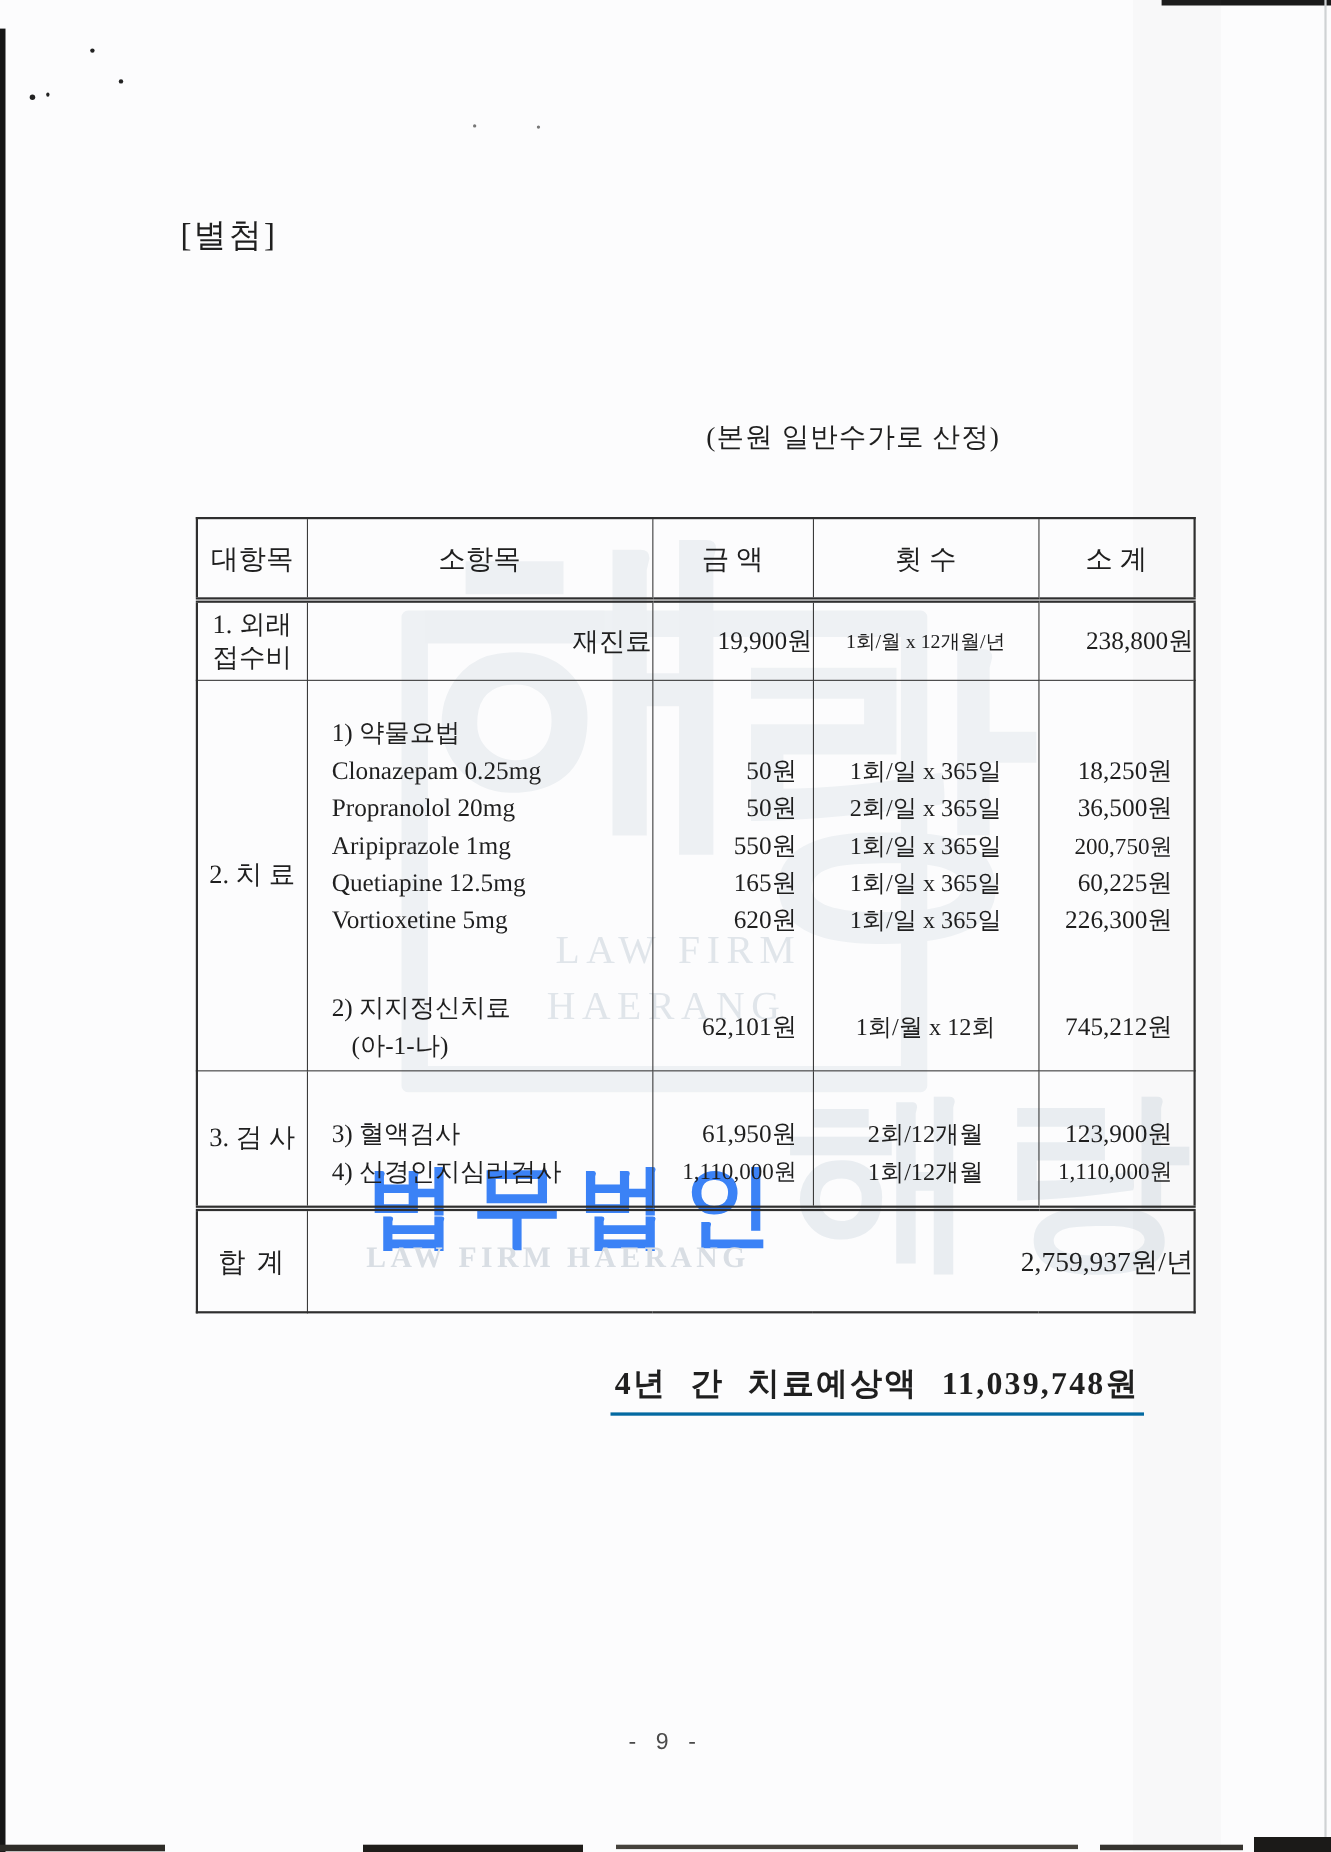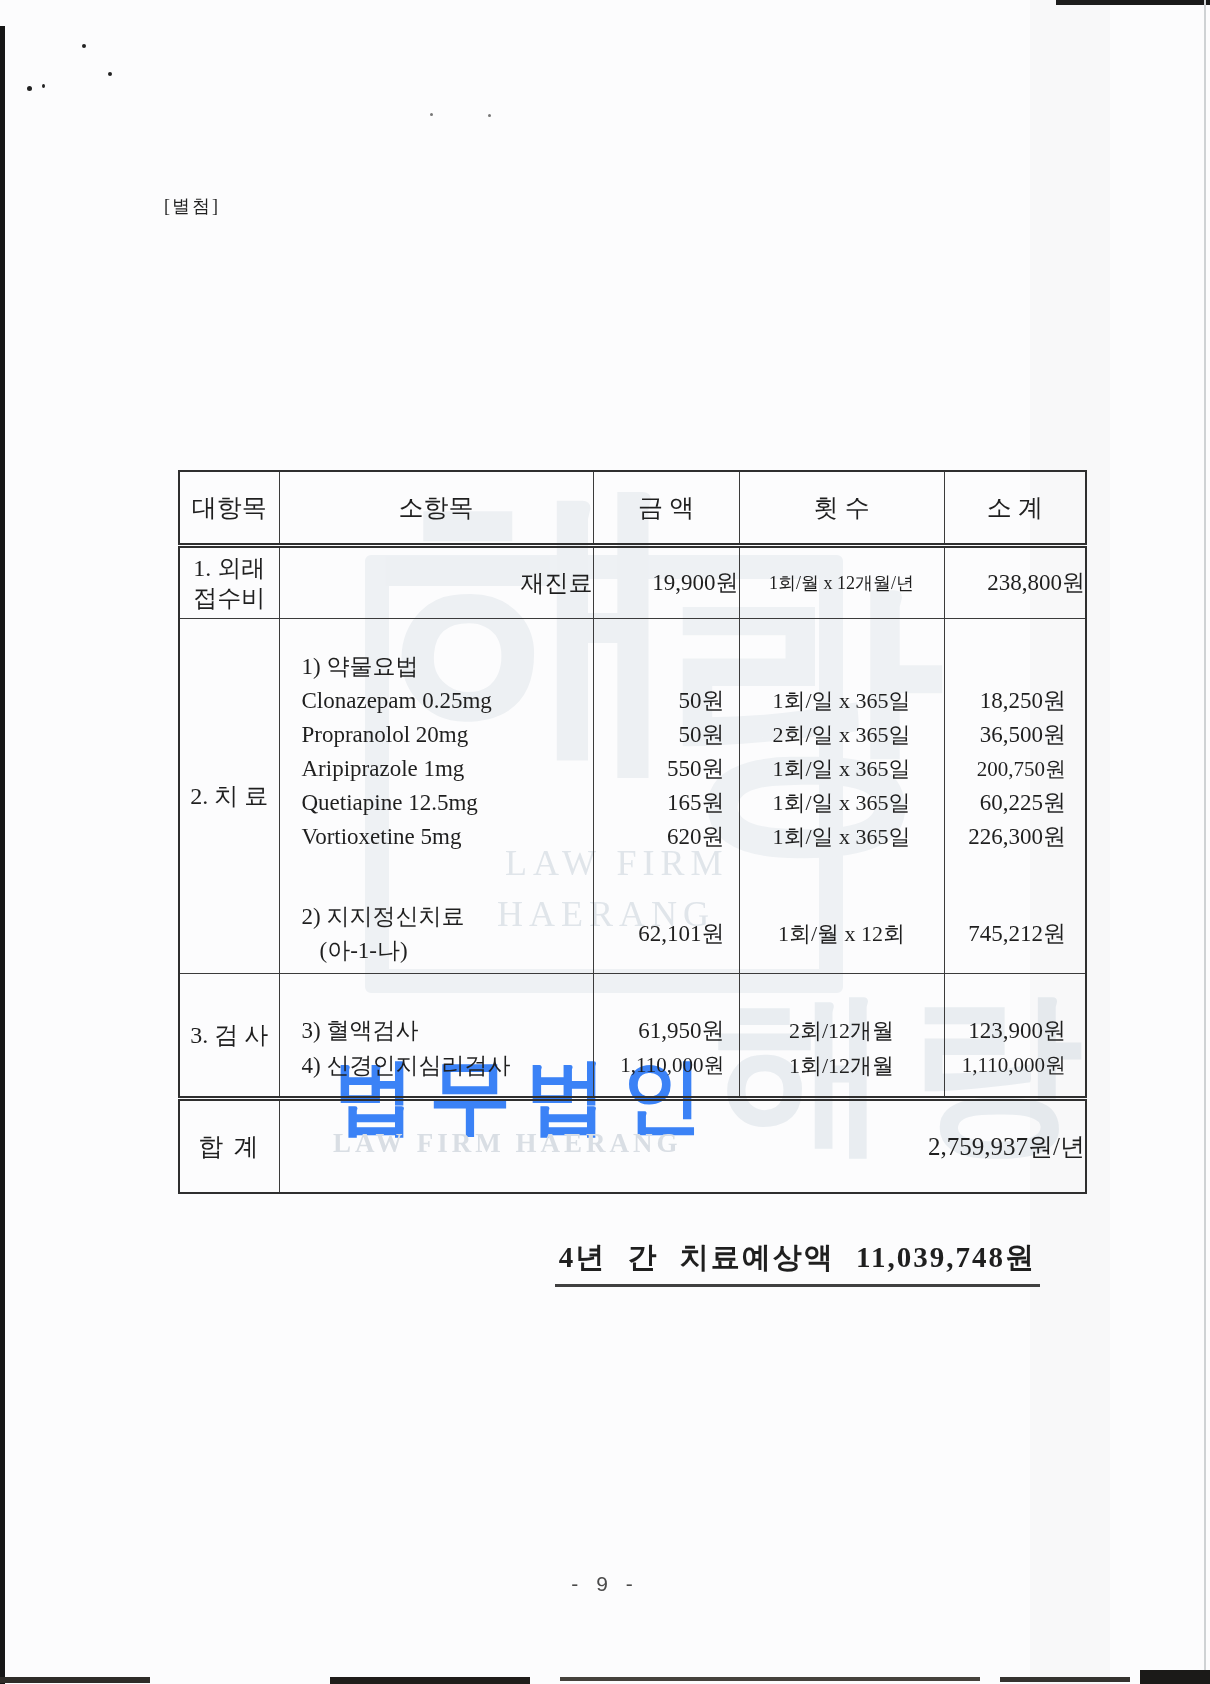--- a/index.html
+++ b/index.html
@@ -20,21 +20,21 @@
   .wm-box{left:365px;top:555px;width:430px;height:390px;border:24px solid #eef1f4;border-radius:6px;}
   .wm-glyph1{left:380px;top:470px;font-size:310px;line-height:1;color:#edf0f3;font-weight:bold;}
   .wm-glyph2{left:655px;top:570px;font-size:290px;line-height:1;color:#eef1f4;font-weight:bold;}
   .wm-cap{color:#e0e5ea;font-weight:normal;letter-spacing:6px;}
   .wm-cap1{left:505px;top:842px;font-size:36px;}
   .wm-cap2{left:497px;top:893px;font-size:36px;}
   .wm-lower-name{left:333px;top:1042px;font-size:82px;letter-spacing:14px;color:#3b82f6;font-weight:bold;text-align:center;}
   .wm-lower-glyph{left:715px;top:985px;font-size:175px;letter-spacing:18px;color:#e9edf1;font-weight:bold;line-height:1;}
   .wm-lower-cap{left:333px;top:1128px;font-size:27px;letter-spacing:4px;color:#d9dee4;font-weight:bold;}
   
-  .attach{position:absolute;left:164px;top:194px;font-size:18px;letter-spacing:2px;z-index:2;}
+  .attach{position:absolute;left:164px;top:194px;font-size:30px;letter-spacing:2px;z-index:2;}
   .doc-title{
     position:absolute;left:452px;top:310px;z-index:2;
     font-size:31px;letter-spacing:3px;padding:0 18px 7px 2px;
     border-bottom:2px solid #2a2a2a;white-space:nowrap;
   }
   .doc-subtitle{position:absolute;left:642px;top:380px;font-size:25px;letter-spacing:1px;z-index:2;white-space:nowrap;}
   
   .tbl-wrap{position:absolute;left:178px;top:470px;z-index:1;}
   table.tbl{border-collapse:collapse;table-layout:fixed;width:907px;background:transparent;}
   .tbl th,.tbl td{padding:0;font-weight:normal;vertical-align:middle;overflow:hidden;}
@@ -64,21 +64,21 @@
   .slot2.j-center{justify-content:center;}
   .item-txt{padding-left:22px;font-size:23px;text-align:left;}
   .item-txt.indent{padding-left:40px;}
   .sm{font-size:21px;}
   .total-label{font-size:25px;text-align:center;letter-spacing:2px;}
   .total-value{font-size:25px;text-align:right;padding-right:20px;}
   
   .grand-total{
     position:absolute;right:170px;top:1238px;z-index:2;
     font-size:29px;font-weight:bold;letter-spacing:2px;word-spacing:12px;
-    padding:0 4px 6px 4px;border-bottom:3px solid #404040;white-space:nowrap;
+    padding:0 4px 6px 4px;border-bottom:3px solid #0369a1;white-space:nowrap;
   }
   .page-num{
     position:absolute;left:0;right:0;top:1572px;text-align:center;z-index:2;
     font-family:"Liberation Sans","DejaVu Sans",sans-serif;
     font-size:21px;color:#4a4a4a;letter-spacing:6px;
   }
 </style>
 </head>
 <body>
 
@@ -105,20 +105,21 @@
   <div class="speck" style="left:42px;top:84px;width:3px;height:4px;"></div>
   <div class="speck" style="left:430px;top:113px;width:3px;height:3px;background:#777;"></div>
   <div class="speck" style="left:488px;top:114px;width:3px;height:3px;background:#777;"></div>
   <div class="bottom-strip" style="left:0;width:150px;"></div>
   <div class="bottom-strip" style="left:330px;width:200px;height:7px;background:#1f1d1a;"></div>
   <div class="bottom-strip" style="left:560px;width:420px;height:4px;background:#45423c;"></div>
   <div class="bottom-strip" style="left:1000px;width:130px;height:5px;background:#35332f;"></div>
   <div class="bottom-strip" style="left:1140px;top:1670px;width:70px;height:14px;background:#1b1a18;"></div>
 
   <div class="attach">[별첨]</div>
+  <div class="doc-subtitle">(본원 일반수가로 산정)</div>
 
   <div class="tbl-wrap">
     <table class="tbl">
       <colgroup>
         <col style="width:100px">
           <col style="width:314px">
           <col style="width:146px">
           <col style="width:205px">
           <col style="width:142px">
       </colgroup>

